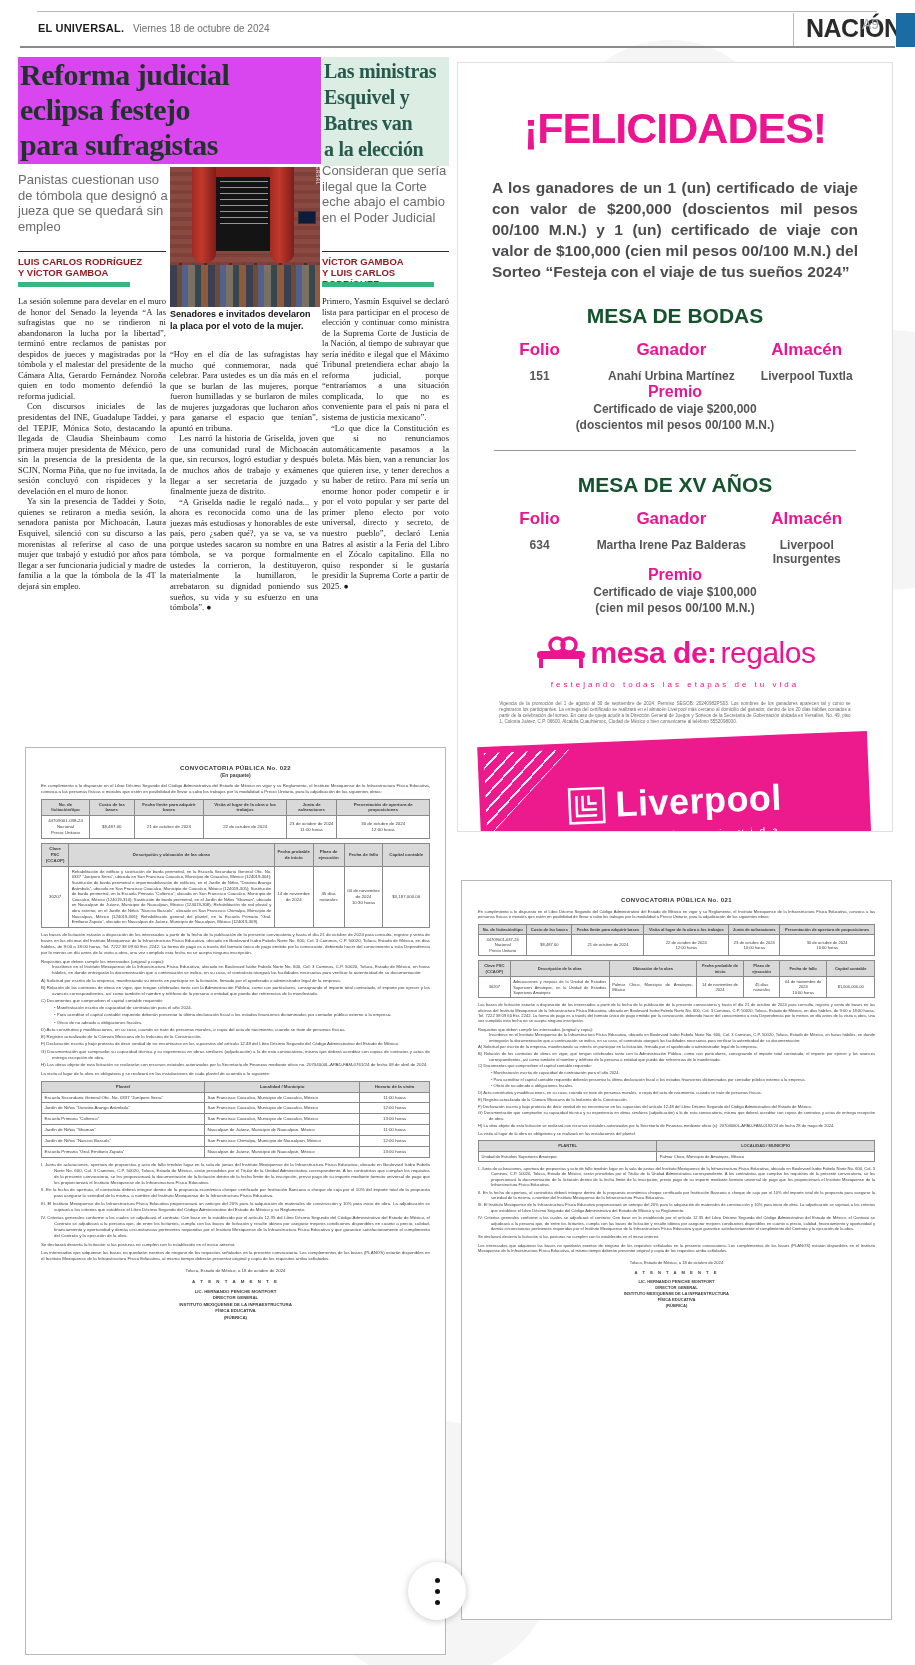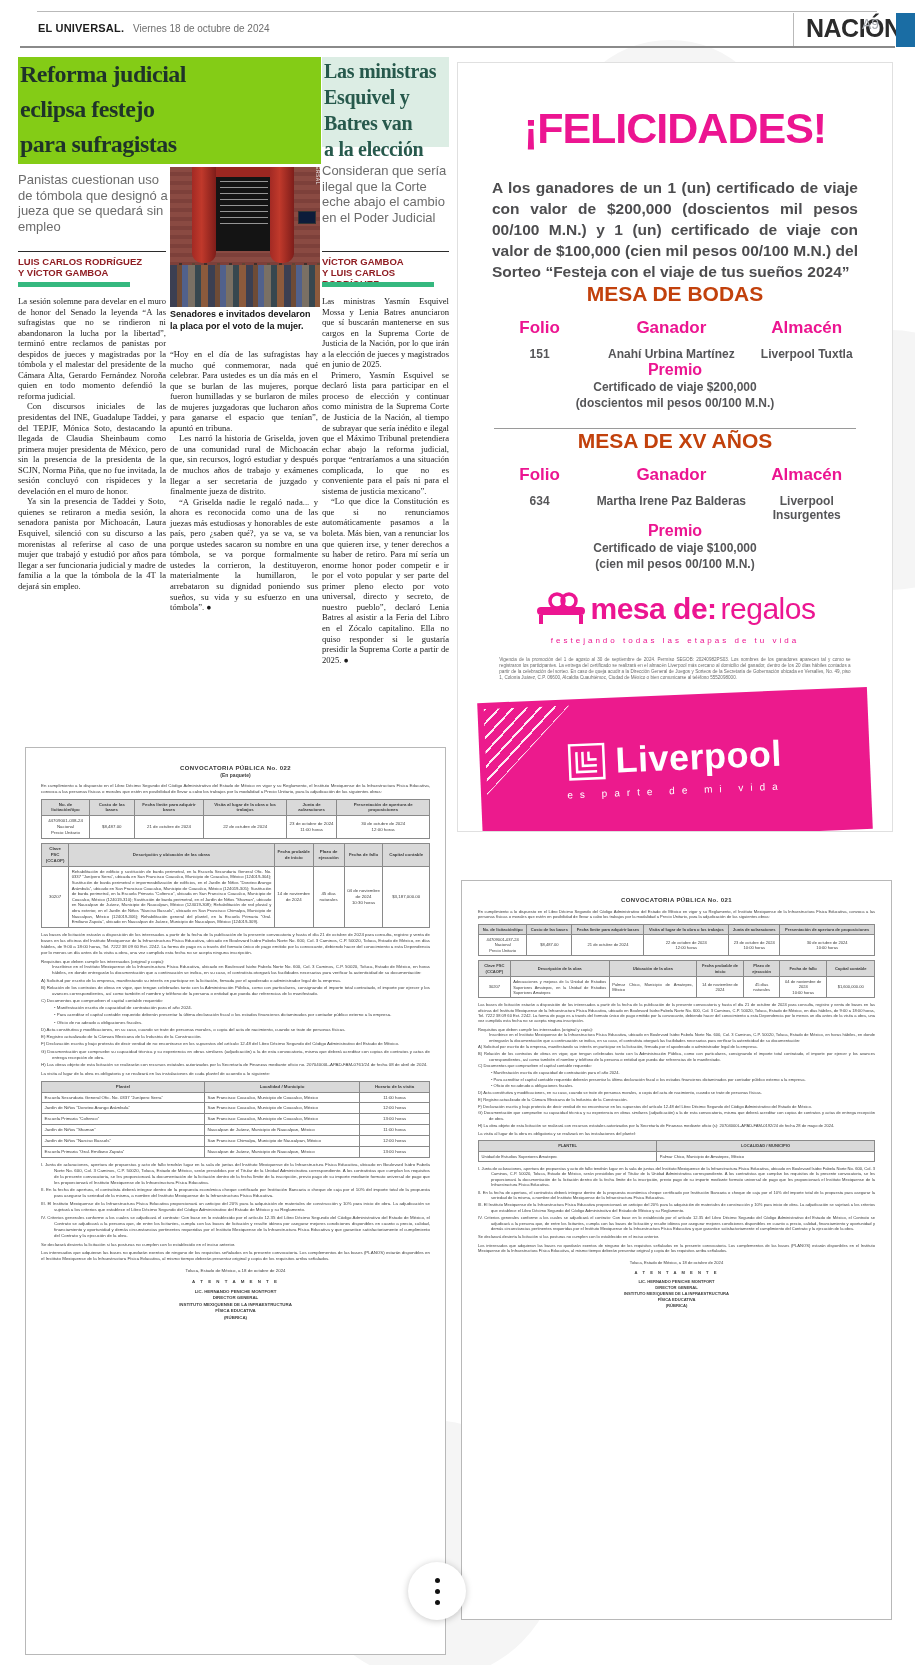--- a/index.html
+++ b/index.html
@@ -15,24 +15,24 @@
   #hdr .topline { position:absolute; left:37px; right:38px; top:11px; border-top:1px solid #b9b9b9; }
   #hdr .botline { position:absolute; left:20px; right:20px; top:46px; border-top:2px solid #8a8a8a; }
   #hdr .brand { position:absolute; left:38px; top:22px; font-size:11px; font-weight:bold; color:#1c1c1c; letter-spacing:.2px;}
   #hdr .date  { position:absolute; left:133px; top:23px; font-size:10px; color:#6f6f6f; }
   #hdr .vsep  { position:absolute; left:793px; top:13px; height:33px; border-left:1px solid #b9b9b9; }
   #hdr .section { position:absolute; left:806px; top:14px; font-size:25px; font-weight:bold; color:#2b2b2b; letter-spacing:-.5px; font-stretch:condensed;}
   #hdr .pageno  { position:absolute; left:862px; top:16px; font-size:14px; color:#a9adb2; }
   #hdr .bluebox { position:absolute; left:896px; top:13px; width:19px; height:34px; background:#1a6da4; }
 
   
-  .hl1 { position:absolute; left:18px; top:57px; width:303px; height:107px; background:#84cc16;
+  .hl1 { position:absolute; left:18px; top:57px; width:303px; height:107px; background:#d946ef;
          font-family:"Liberation Serif",serif; font-weight:bold; color:#1f332a;
-         font-size:24px; line-height:35px; letter-spacing:-.5px; padding-left:2px; z-index:2;}
-  .hl2 { position:absolute; left:322px; top:57px; width:127px; height:90px; background:#dcede4;
+         font-size:30px; line-height:35px; letter-spacing:-.5px; padding-left:2px; z-index:2;}
+  .hl2 { position:absolute; left:322px; top:57px; width:127px; height:109px; background:#dcede4;
          font-family:"Liberation Serif",serif; font-weight:bold; color:#27594c;
          font-size:20px; line-height:26px; letter-spacing:-.3px; padding:1px 0 4px 2px; z-index:2;}
 
   .subhead { position:absolute; font-size:13px; line-height:15.5px; color:#6c6c6c; z-index:2;}
   .byline { position:absolute; width:148px; border-top:1px solid #2b2b2b; padding-top:4px;
             font-size:9.5px; line-height:11px; font-weight:bold; color:#8f1d22; z-index:2;}
   .greenbar { position:absolute; width:112px; height:5px; background:#35b87f; z-index:2;}
 
   .bodycol { position:absolute; font-family:"Liberation Serif",serif; font-size:8.6px; line-height:10.55px;
              text-align:justify; color:#1b1b1b; z-index:2;}
@@ -58,21 +58,21 @@
   #photo .crowd2 { position:absolute; left:0; bottom:28px; width:100%; height:16px; opacity:.8;
            background:repeating-linear-gradient(90deg,transparent 0 9px,#2f2b28 9px 12px,transparent 12px 22px,#584634 22px 25px);}
   #photo .credit { position:absolute; right:-1px; top:18px; font-size:5px; color:#f1f1f1; letter-spacing:.5px;
            transform:rotate(90deg); transform-origin:right top; }
 
   
   #ad { position:absolute; left:457px; top:62px; width:436px; height:770px; border:1px solid #e0e0e0;
         background:#fff; z-index:2; padding:41px 34px 0; color:#58585a; overflow:hidden;}
   #ad .felic { text-align:center; font-size:43px; font-weight:800; color:#ec1591; letter-spacing:-1px; }
   #ad .intro { margin-top:24px; font-size:15.5px; line-height:21px; font-weight:bold; color:#4d4d4f; text-align:justify; }
-  #ad .sect  { text-align:center; font-size:21px; font-weight:800; color:#c2410c; }
+  #ad .sect  { margin-top:22px; text-align:center; font-size:21px; font-weight:800; color:#14532d; }
   #ad .cols  { display:flex; margin-top:12px; text-align:center; }
   #ad .c1{width:26%;} #ad .c2{width:46%;} #ad .c3{width:28%;}
   #ad .clabel { font-size:17px; font-weight:800; color:#ec1591; }
   #ad .cval   { margin-top:9px; font-size:12px; font-weight:bold; color:#565658; }
   #ad .premio { text-align:center; font-size:16px; font-weight:800; color:#ec1591; }
   #ad .pline  { text-align:center; font-size:12px; font-weight:bold; color:#565658; line-height:16px; }
   #ad hr { border:none; border-top:1px solid #9a9a9a; margin:17px 2px 0; }
   #ad .logo { margin-top:20px; text-align:center; color:#ec1591; }
   #ad .logo .row { display:flex; align-items:center; justify-content:center; gap:4px; }
   #ad .logo .t1 { font-size:30px; font-weight:800; letter-spacing:-.5px; }
@@ -185,21 +185,20 @@
 
   <div class="subhead" style="left:322px;top:163px;width:127px;">Consideran que sería ilegal que la Corte eche abajo el cambio en el Poder Judicial</div>
 
   <div class="byline" style="left:322px;top:251px;width:127px;">
     <div>VÍCTOR GAMBOA</div>
     <div>Y LUIS CARLOS RODRÍGUEZ</div>
   </div>
   <div class="greenbar" style="left:322px;top:282px;"></div>
 
   <div class="bodycol" style="left:322px;top:296px;width:127px;">
-    <p>Las ministras Yasmín Esquivel Mossa y Lenia Batres anunciaron que sí buscarán mantenerse en sus cargos en la Suprema Corte de Justicia de la Nación, por lo que irán a la elección de jueces y magistrados en junio de 2025.</p>
     <p>Primero, Yasmín Esquivel se declaró lista para participar en el proceso de elección y continuar como ministra de la Suprema Corte de Justicia de la Nación, al tiempo de subrayar que sería inédito e ilegal que el Máximo Tribunal pretendiera echar abajo la reforma judicial, porque “entraríamos a una situación complicada, lo que no es conveniente para el país ni para el sistema de justicia mexicano”.</p>
     <p>“Lo que dice la Constitución es que si no renunciamos automáticamente pasamos a la boleta. Más bien, van a renunciar los que quieren irse, y tener derechos a su haber de retiro. Para mí sería un enorme honor poder competir e ir por el voto popular y ser parte del primer pleno electo por voto universal, directo y secreto, de nuestro pueblo”, declaró Lenia Batres al asistir a la Feria del Libro en el Zócalo capitalino. Ella no quiso responder si le gustaría presidir la Suprema Corte a partir de 2025. ●</p>
   </div>
 
   <div id="ad">
     <div class="felic">¡FELICIDADES!</div>
     <div class="intro">A los ganadores de un 1 (un) certificado de viaje con valor de $200,000 (doscientos mil pesos 00/100 M.N.) y 1 (un) certificado de viaje con valor de $100,000 (cien mil pesos 00/100 M.N.) del Sorteo “Festeja con el viaje de tus sueños 2024”</div>
 
     <div class="sect">MESA DE BODAS</div>
     <div class="cols">

